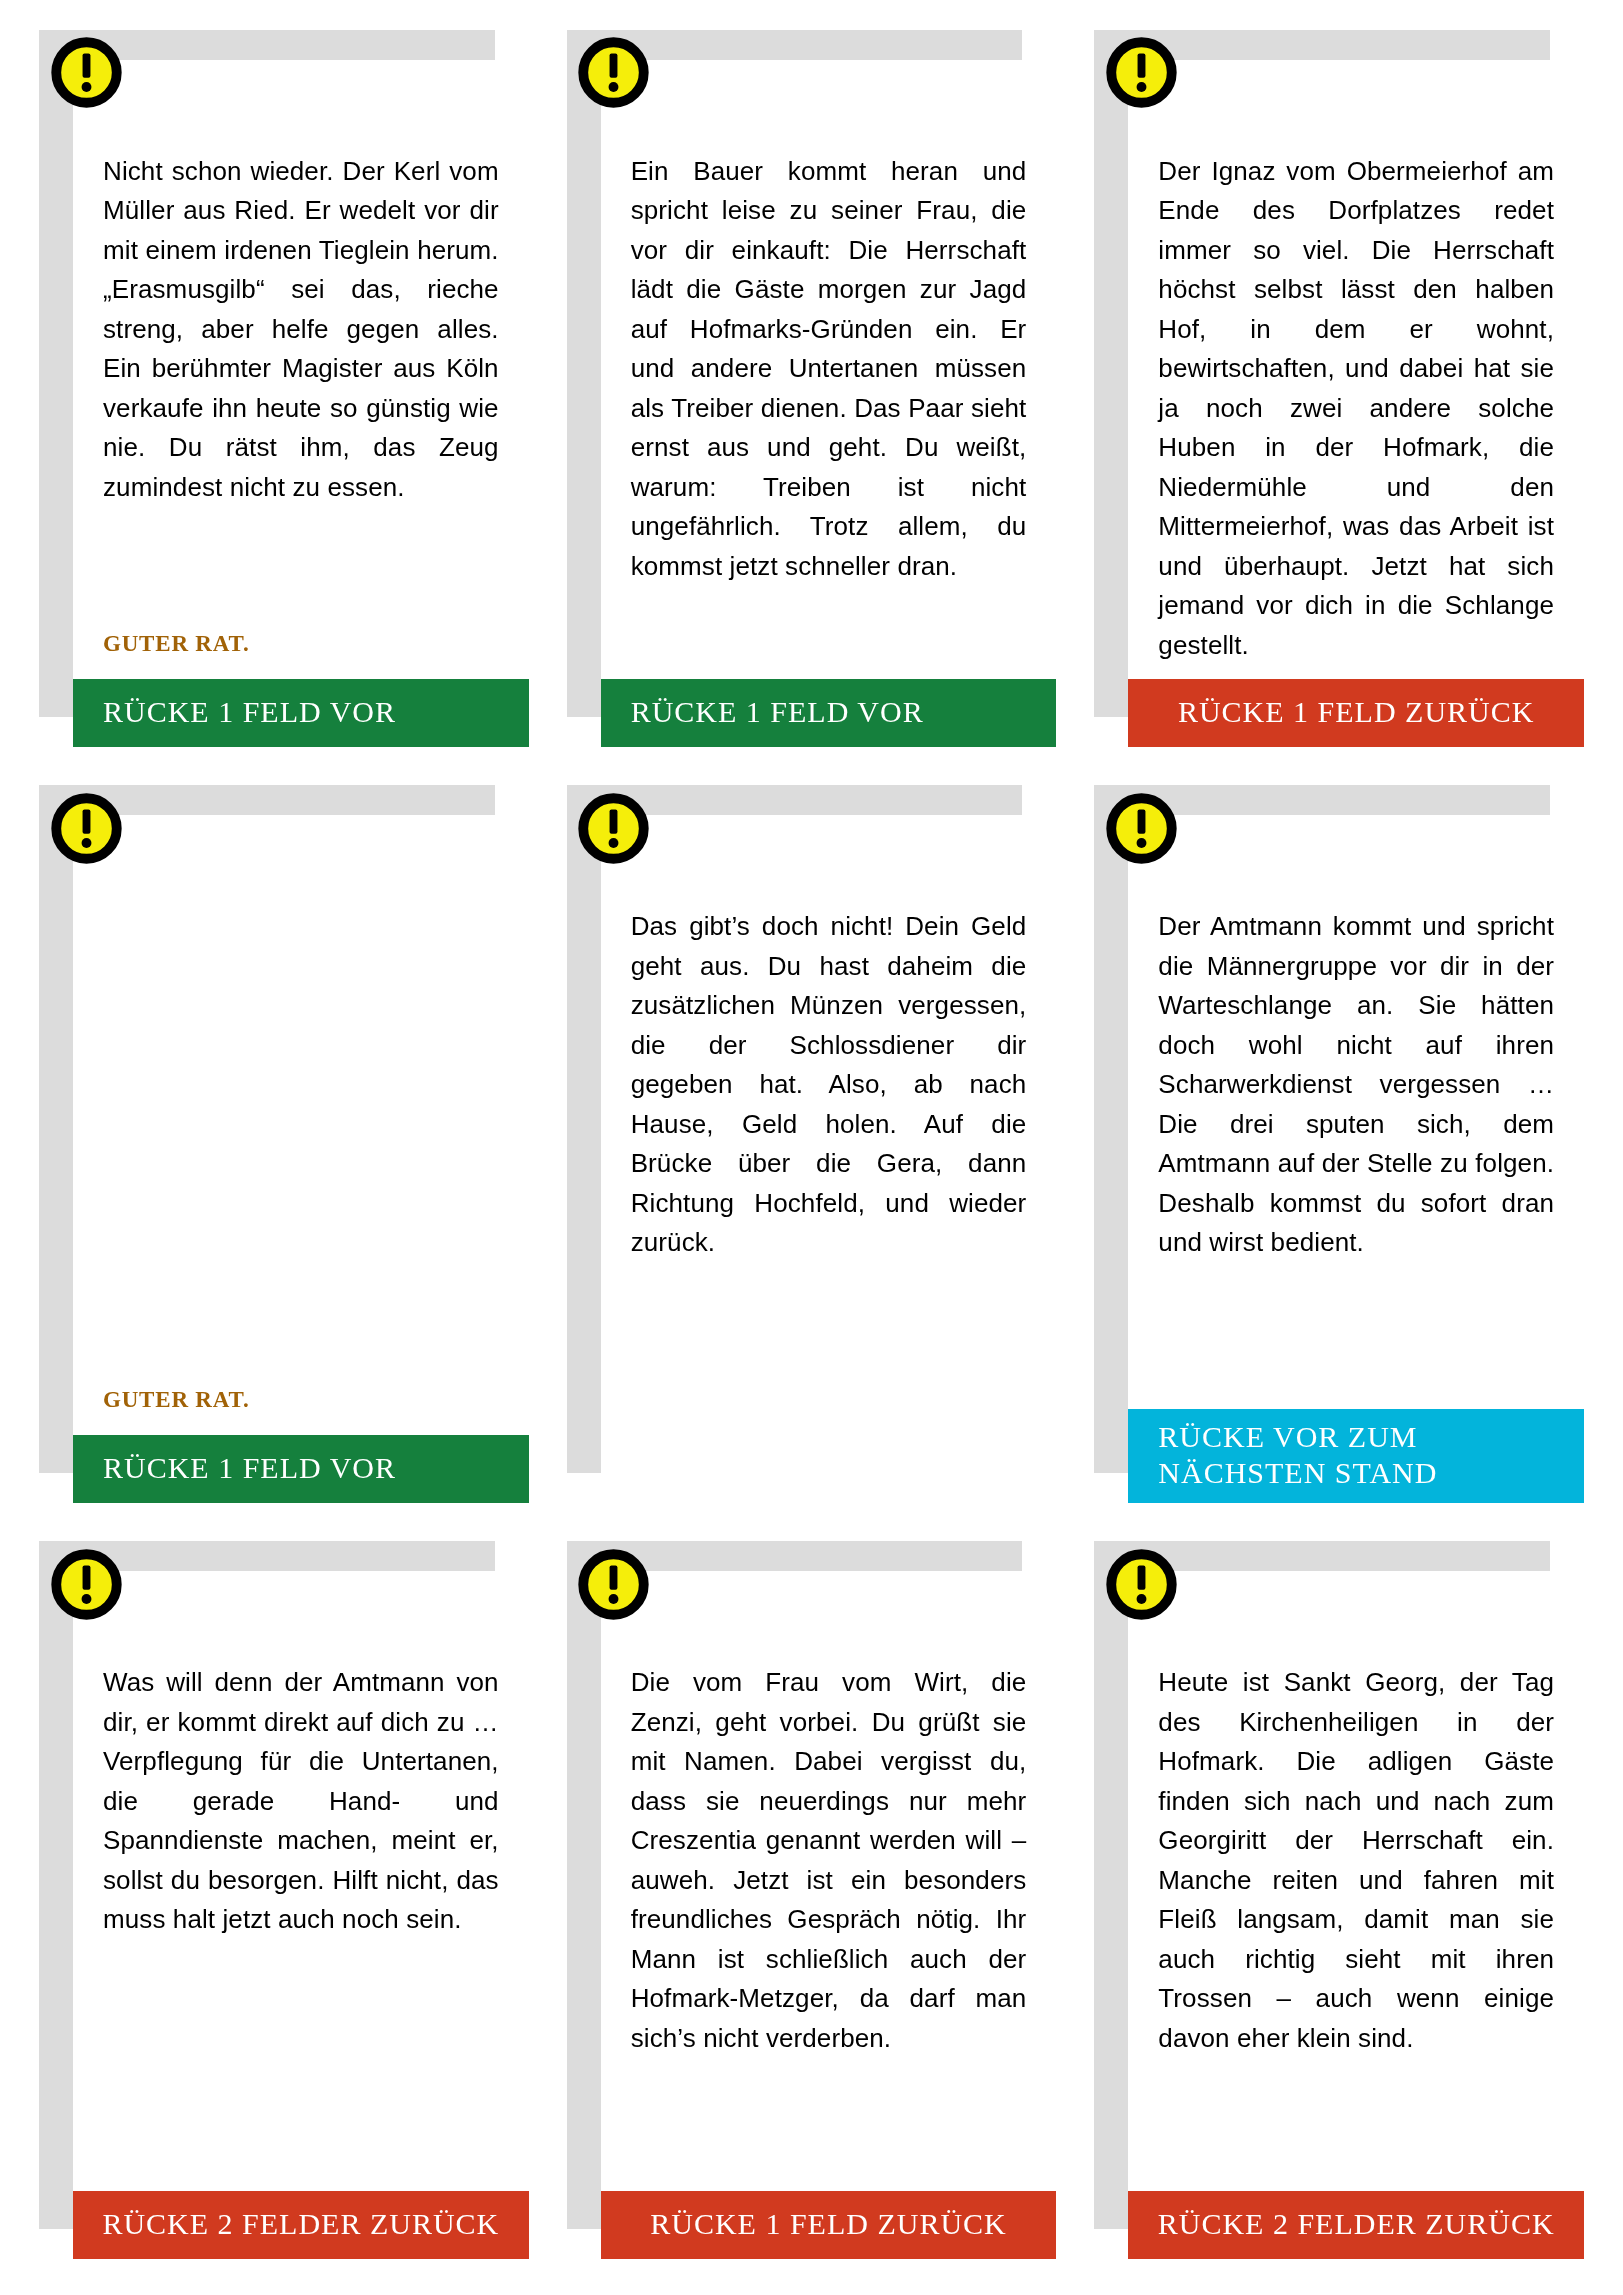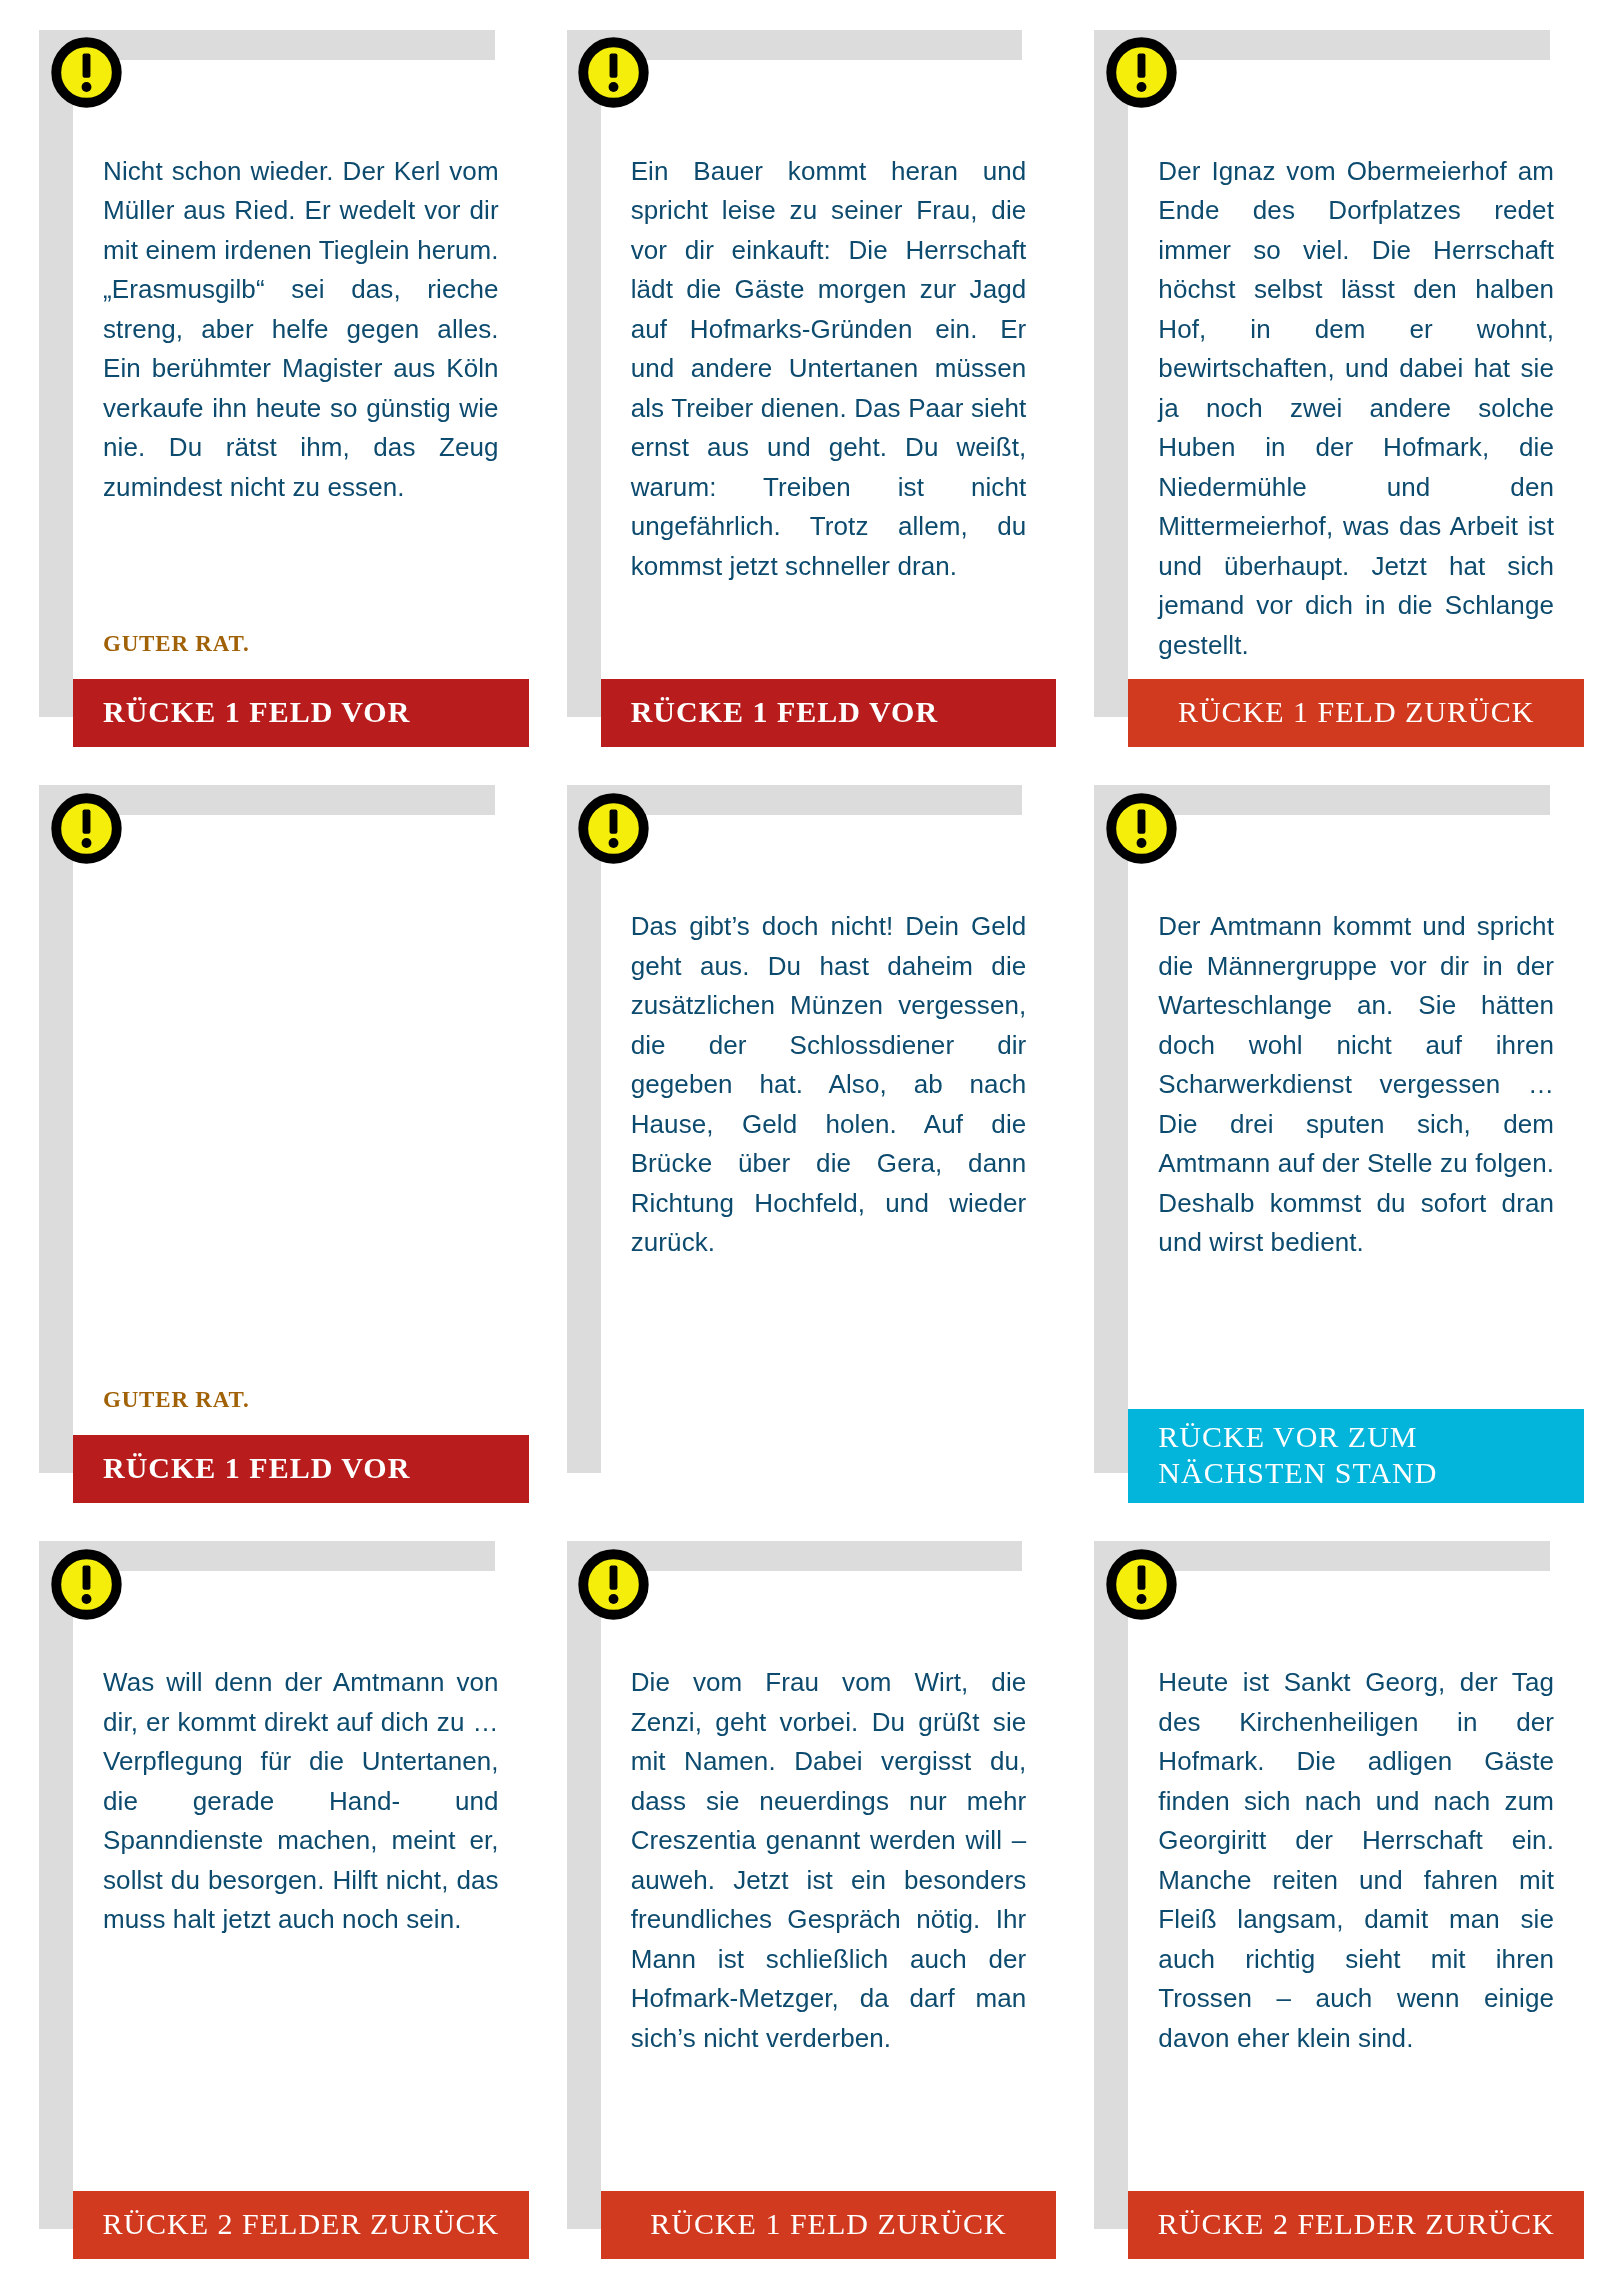--- a/index.html
+++ b/index.html
@@ -59,21 +59,21 @@
     flex: 1 1 auto;
     padding: 92px 30px 0 30px;
     display: flex;
     flex-direction: column;
     min-height: 0;
   }
 
   .card-text {
     font-size: 26px;
     line-height: 1.52;
-    color: #0c4a6e;
+    color: #000000;
     text-align: justify;
     text-justify: inter-word;
     hyphens: none;
     font-weight: 400;
     letter-spacing: 0.1px;
   }
 
   .card-tagline {
     margin-top: auto;
     padding-bottom: 22px;
@@ -99,21 +99,21 @@
 
   .card-banner-line {
     font-family: "Liberation Serif", serif;
     color: #ffffff;
     font-size: 30px;
     line-height: 1.18;
     letter-spacing: 1px;
     white-space: nowrap;
   }
 
-  .banner-green { background: #b91c1c; font-weight: bold; }
+  .banner-green { background: #15803d; }
   .banner-red   { background: #d13a1f; align-items: center; }
   .banner-cyan  { background: #03b4db; }
 
   
   .badge {
     position: absolute;
     left: 11.8px;
     top: 7.9px;
     width: 71px;
     height: 71px;

